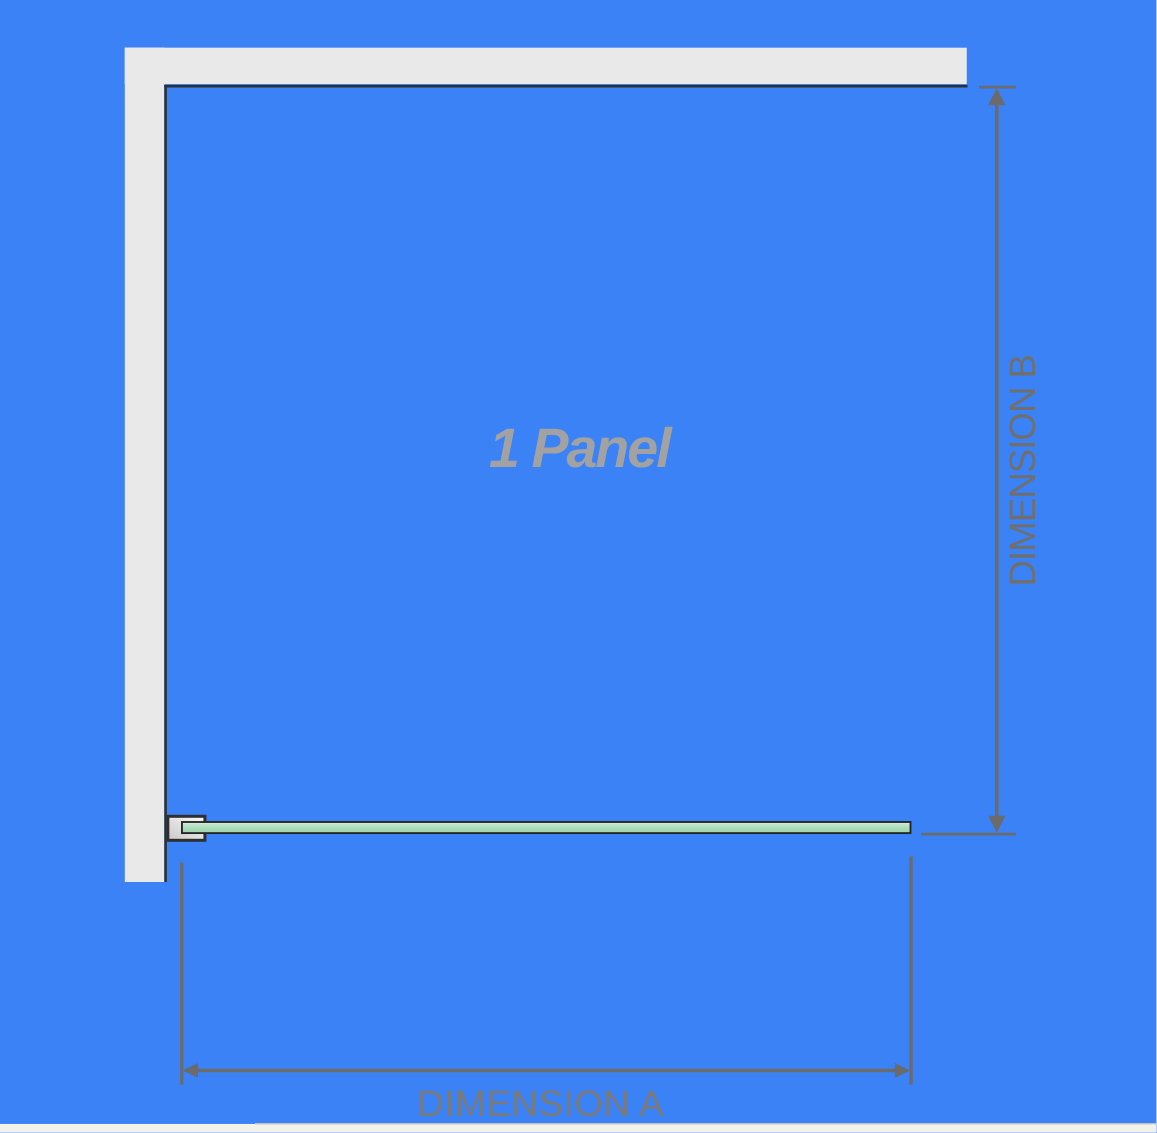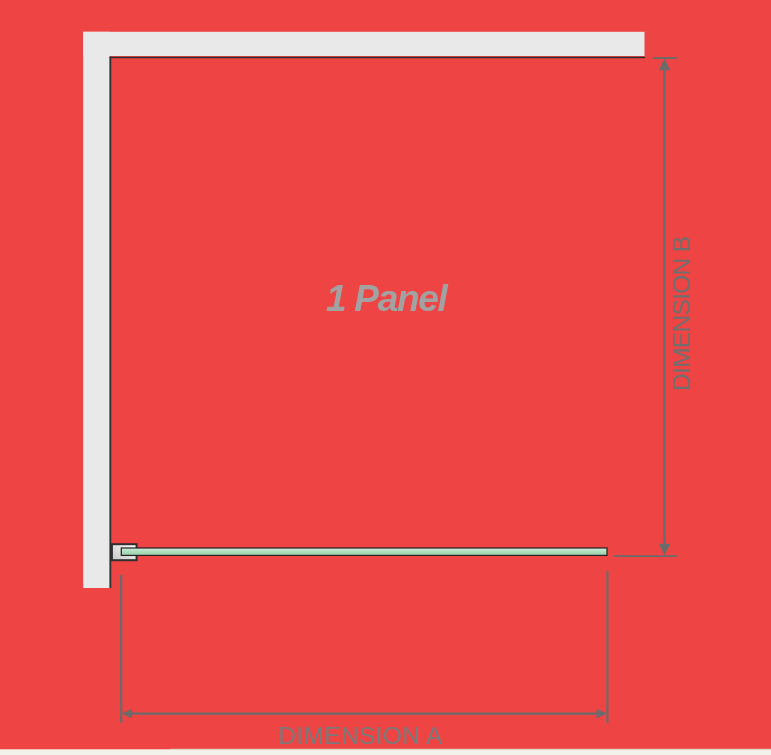--- a/index.html
+++ b/index.html
@@ -1,16 +1,16 @@
 <!DOCTYPE html>
 <html><head>
 <meta charset="utf-8">
 <style>
   html,body{margin:0;padding:0;background:#ffffff;}
-  #stage{position:relative;width:771px;height:755px;overflow:hidden;background:#ef4444;
+  #stage{position:relative;width:771px;height:755px;overflow:hidden;background:#3b82f6;
          font-family:"Liberation Sans", sans-serif;}
   svg{position:absolute;left:0;top:0;}
 </style>
 </head>
 <body>
 <div id="stage">
 <svg width="771" height="755" viewBox="0 0 771 755">
   <defs>
     <linearGradient id="glassGrad" x1="0" y1="0" x2="0" y2="1">
       <stop offset="0" stop-color="#e8f5ec"></stop>

